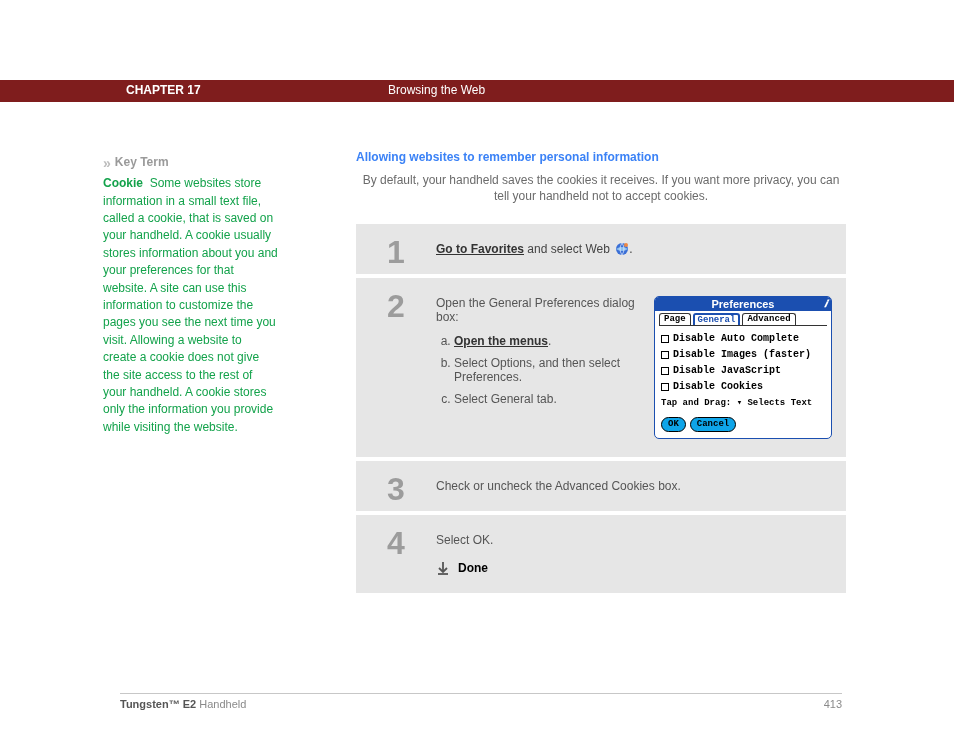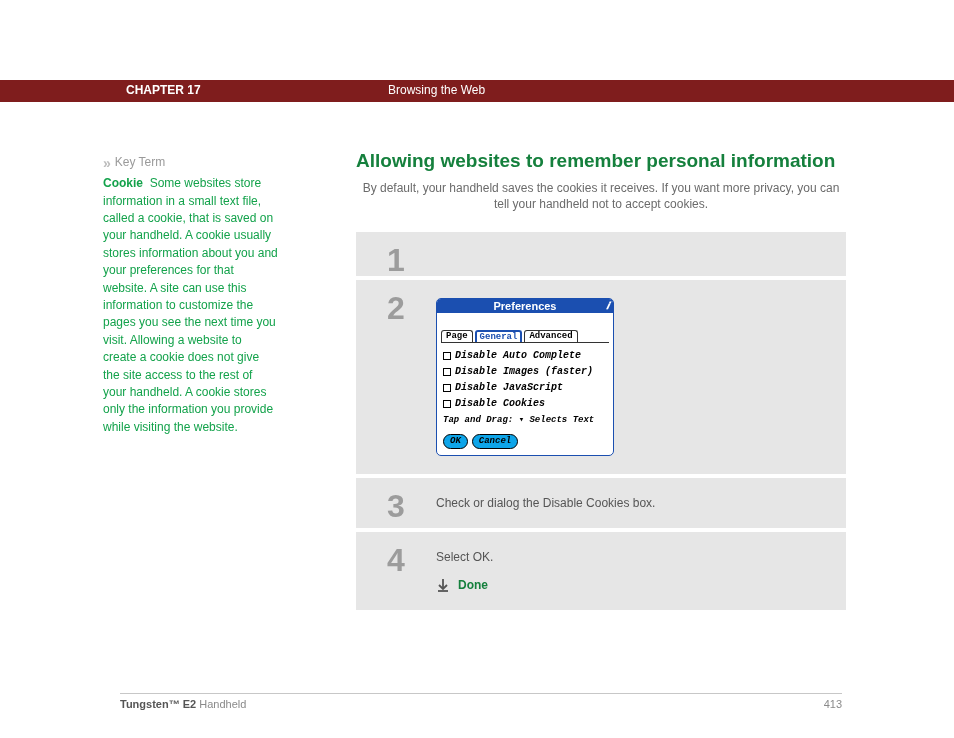--- a/index.html
+++ b/index.html
@@ -4,53 +4,53 @@
 <style>
   * { box-sizing: border-box; margin: 0; padding: 0; }
   html, body { width: 954px; height: 738px; background: #ffffff; font-family: Arial, Helvetica, sans-serif; color: #333; }
   .page { width: 954px; height: 738px; position: relative; }
   .red-bar { position: absolute; top: 80px; left: 0; right: 0; height: 22px; background: #7f1d1d; }
   .red-bar .chap { position: absolute; left: 126px; top: 3px; color: #fff; font-weight: bold; font-size: 12px; }
   .red-bar .bt { position: absolute; left: 356px; top: 3px; color: #fff; font-weight: normal; font-size: 12px; margin-left: 32px; }
   .sidebar { position: absolute; left: 103px; top: 153px; width: 175px; font-size: 12px; line-height: 1.45; }
   .sidebar .kt-row { display: flex; align-items: center; margin-bottom: 2px; }
   .sidebar .arrows { color: #bdbdbd; font-weight: bold; font-size: 14px; margin-right: 6px; letter-spacing: -2px; }
-  .sidebar .ktlabel { color: #9a9a9a; font-weight: normal; font-size: 12px; }
+  .sidebar .ktlabel { color: #9a9a9a; font-weight: bold; font-size: 12px; }
   .sidebar .body { color: #13a24b; font-size: 12px; }
   .sidebar .body .term { font-weight: bold; }
   .main { position: absolute; left: 356px; top: 150px; width: 490px; }
-  .main h2 { font-size: 19px; font-weight: bold; color: #15803d; margin-bottom: 8px; }
+  .main h2 { font-size: 12px; font-weight: bold; color: #3b82f6; margin-bottom: 8px; }
   .main .intro { font-size: 12px; color: #6b6b6b; line-height: 1.35; margin-bottom: 20px; text-align: center; }
   .steps { width: 490px; }
   .step { background: #e6e6e6; margin-bottom: 4px; display: flex; }
   .step-num-cell { width: 80px; text-align: center; padding-top: 12px; }
   .step-num { font-size: 32px; font-weight: bold; color: #9c9c9c; line-height: 1; }
   .step-body { flex: 1; padding: 18px 14px 18px 0; font-size: 12px; color: #555; }
   .step-body a { color: #333; font-weight: bold; text-decoration: underline; }
   .step-body .plain { color: #444; }
   .step2-wrap { display: flex; gap: 18px; }
   .step2-text { flex: 1; font-size: 12px; color: #555; }
   .step2-text p { margin-bottom: 10px; }
   .step2-text ol { list-style: lower-alpha; padding-left: 18px; }
   .step2-text ol li { margin-bottom: 8px; }
   .prefs-box { width: 178px; border: 1px solid #1b4fb0; border-radius: 5px; background: #fff; font-family: "Courier New", monospace; font-size: 10px; color: #000; font-weight: bold; overflow: hidden; align-self: flex-start; }
   .prefs-title { background: #1b4fb0; color: #fff; text-align: center; font-family: Arial, sans-serif; font-weight: bold; font-size: 11px; padding: 1px 2px; position: relative; }
   .prefs-title .info { position: absolute; right: 4px; top: 1px; font-size: 10px; font-style: italic; font-family: serif; }
-  .prefs-tabs { display: flex; gap: 2px; padding: 17px 4px 0 4px; }
+  .prefs-tabs { display: flex; gap: 2px; padding: 2px 4px 0 4px; }
   .prefs-tab { border: 1px solid #333; border-bottom: none; padding: 0 4px; font-size: 9px; border-radius: 3px 3px 0 0; background: #fff; }
   .prefs-tab.active { border-color: #1b4fb0; color: #1b4fb0; border-width: 2px; padding: 0 3px; }
   .prefs-divider { border-top: 1px solid #333; margin: 0 4px; }
-  .prefs-body { padding: 4px 0 6px 6px; line-height: 1.5; font-style: italic; }
+  .prefs-body { padding: 4px 0 6px 6px; line-height: 1.5; }
   .prefs-row { display: flex; align-items: center; gap: 4px; margin: 1px 0; }
   .chk { width: 8px; height: 8px; border: 1px solid #000; display: inline-block; }
   .prefs-tap { margin-top: 3px; font-size: 9px; }
   .prefs-tap .dd { display: inline-block; }
   .prefs-buttons { display: flex; gap: 4px; margin-top: 6px; }
   .pbtn { border: 1px solid #000; border-radius: 8px; padding: 0 6px; font-size: 9px; background: #0ea5e9; }
-  .done-row { display: flex; align-items: center; gap: 8px; margin-top: 14px; font-weight: bold; font-size: 12px; color: #15803d; }
+  .done-row { display: flex; align-items: center; gap: 8px; margin-top: 14px; font-weight: bold; font-size: 12px; color: #000000; }
   .done-icon svg { display: block; }
   .footer-line { position: absolute; left: 120px; right: 112px; top: 693px; border-top: 1px solid #c7c7c7; }
   .footer { position: absolute; left: 120px; right: 112px; top: 698px; display: flex; justify-content: space-between; font-size: 11px; color: #8a8a8a; }
   .footer .prod b { color: #555; }
   .web-icon { display: inline-block; width: 14px; height: 14px; vertical-align: -3px; margin-left: 2px; }
 </style>
 </head>
 <body>
 
 <div class="page">
@@ -73,27 +73,43 @@
   <div class="main">
     <h2>Allowing websites to remember personal information</h2>
     <p class="intro">By default, your handheld saves the cookies it receives. If you want more privacy, you can tell your handheld not to accept cookies.</p>
 
     <div class="steps">
 
       <div class="step">
         <div class="step-num-cell">
             <div class="step-num">1</div>
           </div>
+        <div class="step-body">
+          <a href="#">Go to Favorites</a><span class="plain"> and select Web </span><span class="web-icon"><svg viewBox="0 0 14 14">
+                <circle cx="7" cy="7" r="6" fill="#3b6fd6"></circle>
+                <path d="M1 7 Q7 3 13 7 Q7 11 1 7" fill="#8fc1f0"></path>
+                <path d="M7 1 Q11 7 7 13 Q3 7 7 1" fill="none" stroke="#fff" stroke-width="0.6"></path>
+                <circle cx="11" cy="3" r="2" fill="#e84"></circle>
+              </svg></span><span class="plain">.</span>
+        </div>
       </div>
 
       <div class="step">
         <div class="step-num-cell">
             <div class="step-num">2</div>
           </div>
         <div class="step-body step2-wrap">
+          <div class="step2-text">
+            <p>Open the General Preferences dialog box:</p>
+            <ol>
+              <li><a href="#">Open the menus</a><span>.</span></li>
+              <li>Select Options, and then select Preferences.</li>
+              <li>Select General tab.</li>
+            </ol>
+          </div>
 
           <div class="prefs-box">
             <div class="prefs-title">
               <span>Preferences</span>
               <span class="info">𝒊</span>
             </div>
             <div class="prefs-tabs">
               <div class="prefs-tab">Page</div>
               <div class="prefs-tab active">General</div>
               <div class="prefs-tab">Advanced</div>
@@ -126,21 +142,21 @@
               </div>
             </div>
           </div>
         </div>
       </div>
 
       <div class="step">
         <div class="step-num-cell">
             <div class="step-num">3</div>
           </div>
-        <div class="step-body">Check or dialog the Disable Cookies box.</div>
+        <div class="step-body">Check or uncheck the Advanced Cookies box.</div>
       </div>
 
       <div class="step">
         <div class="step-num-cell">
             <div class="step-num">4</div>
           </div>
         <div class="step-body">
           <span>Select OK.</span>
           <div class="done-row">
             <span class="done-icon">

